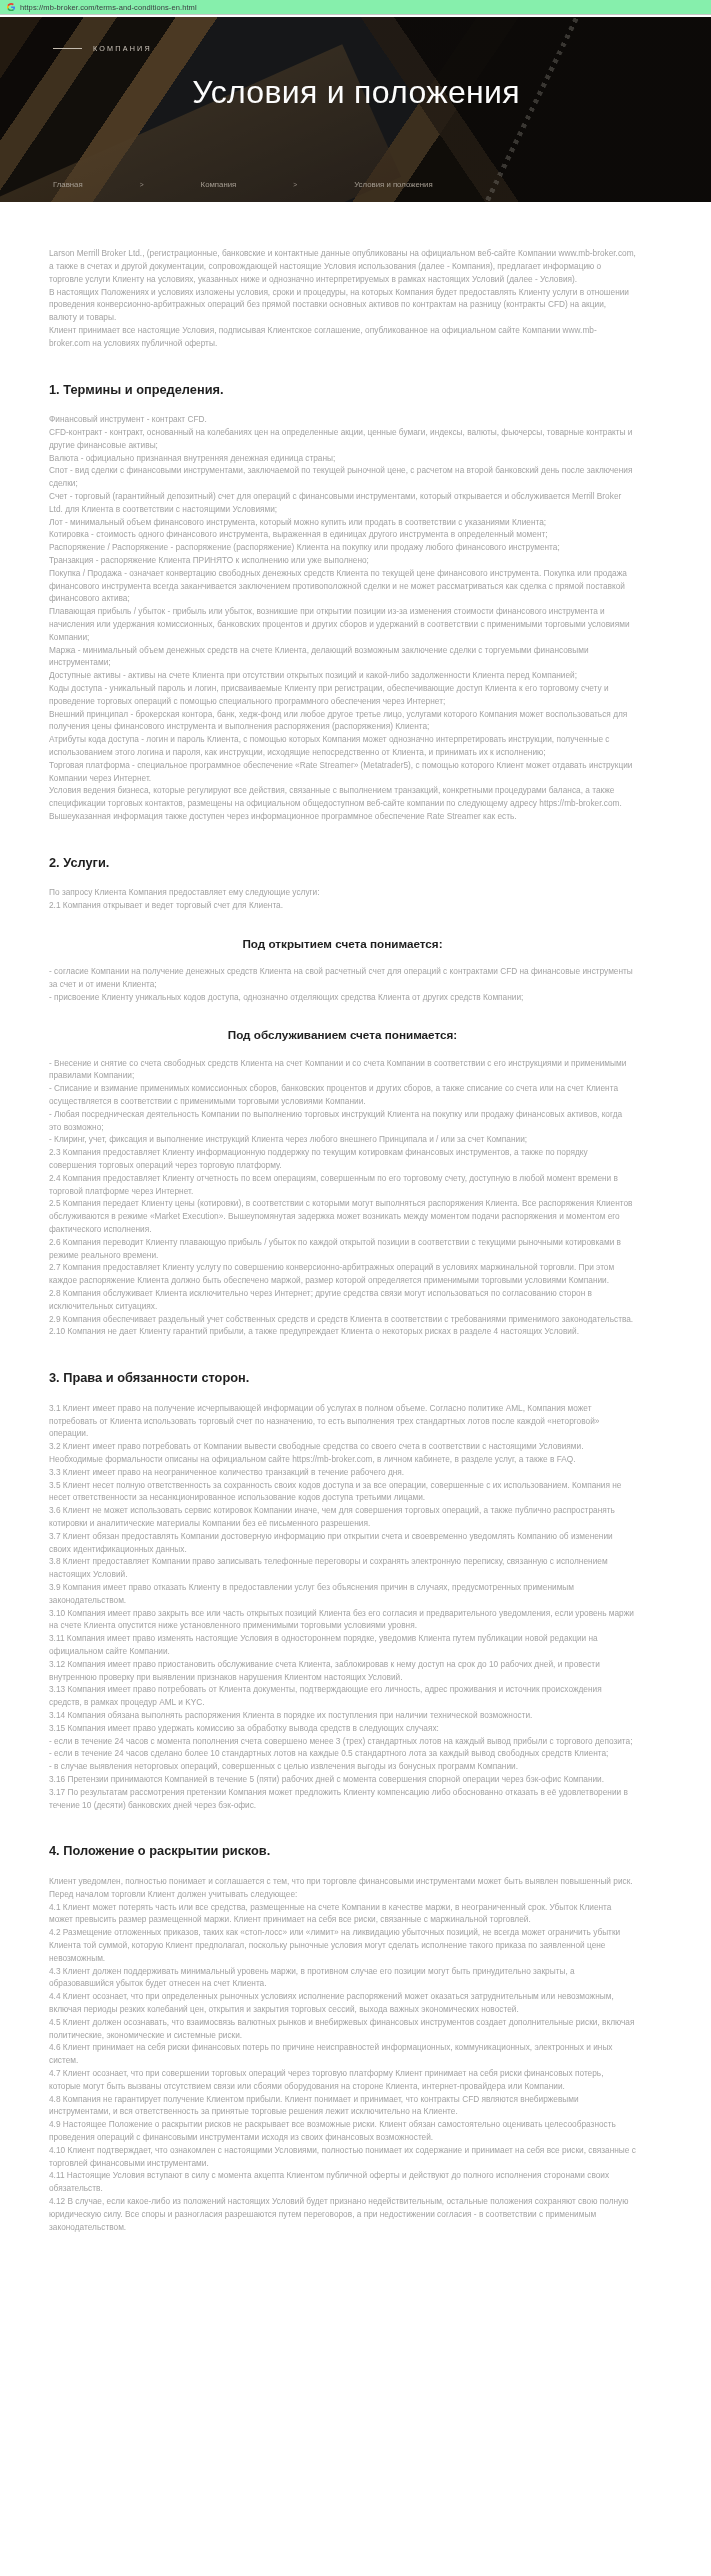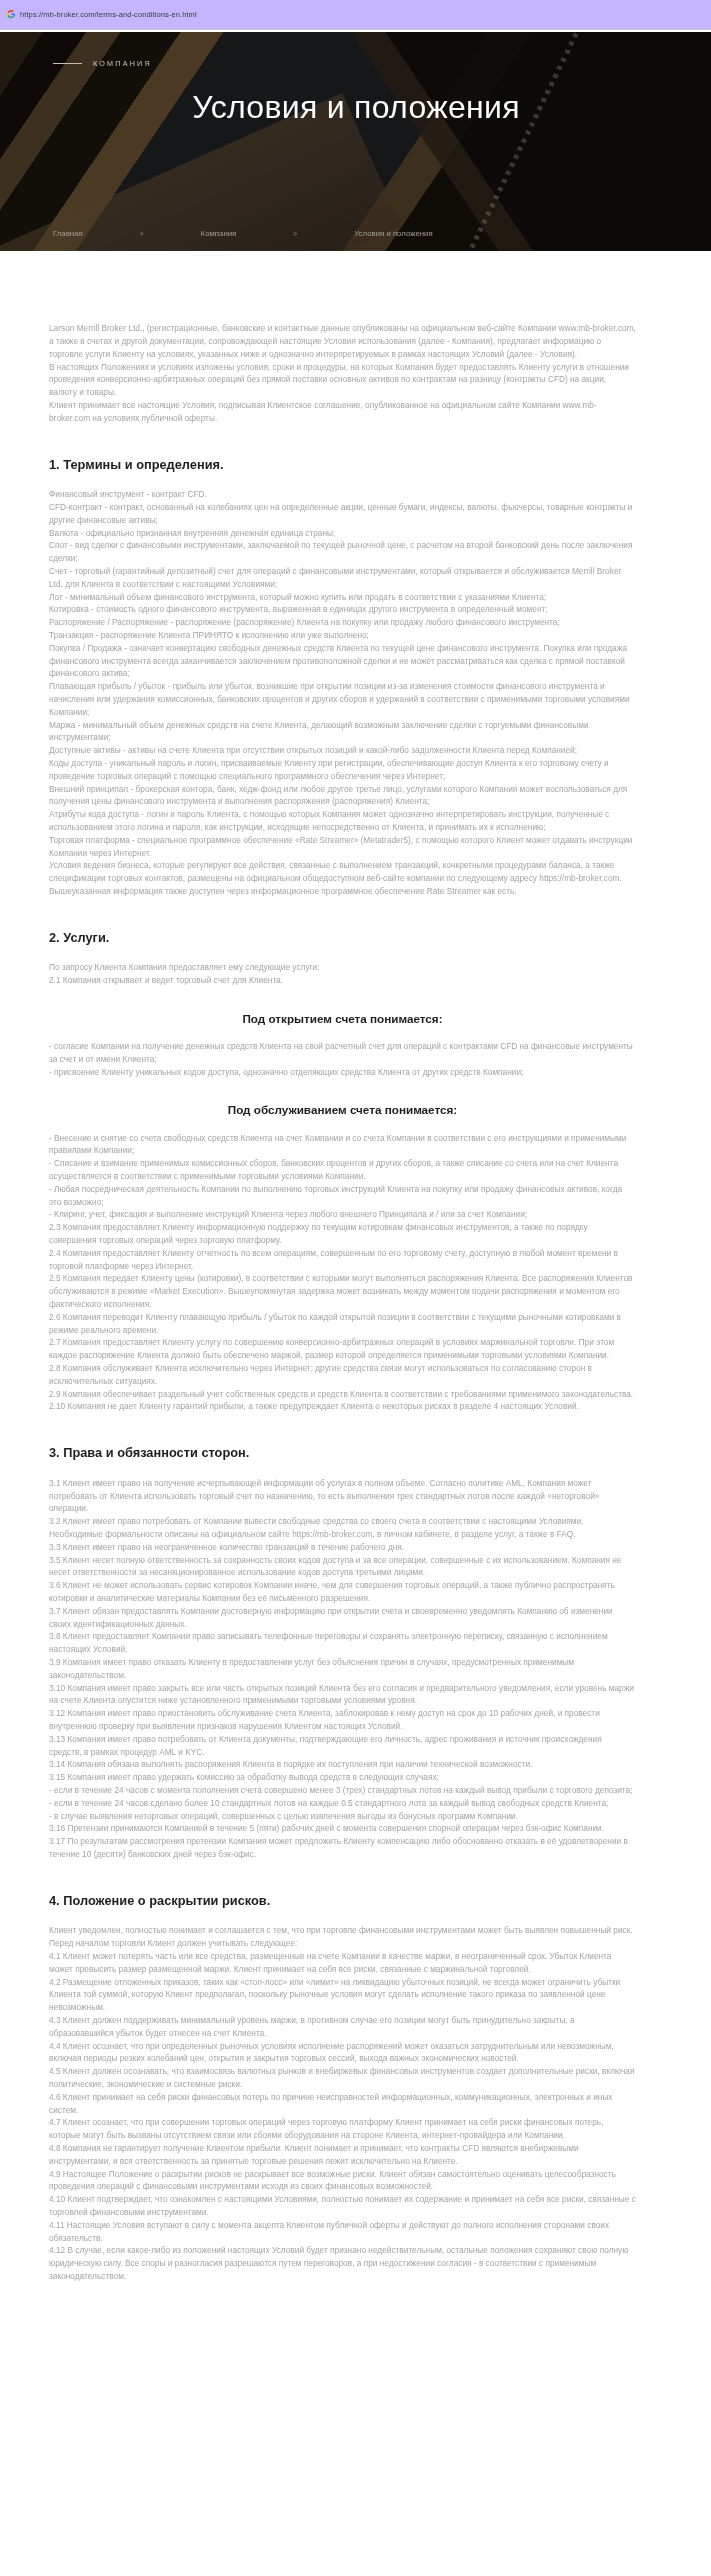--- a/index.html
+++ b/index.html
@@ -1,27 +1,27 @@
 <!DOCTYPE html>
 <html lang="ru" style="font-size:9px"><head>
 <meta charset="utf-8">
 <style>
   * { margin:0; padding:0; box-sizing:border-box; }
   html, body { width:712px; height:2576px; overflow:hidden; background:#ffffff;
                font-family:"Liberation Sans", sans-serif; }
 
   
-  .urlbar { height:30px; background:#c4b5fd; border-bottom:0.6px solid #c9c9c9;
+  .urlbar { height:15px; background:#86efac; border-bottom:0.6px solid #c9c9c9;
             display:flex; align-items:center; padding:0 5.6px; }
   .favicon { width:8.3px; height:8.3px; margin:0 5px 0 1.1px; flex:0 0 auto; }
   .url-text { font-size:7.5px; color:#3c4043; letter-spacing:0.1px; }
   .whitegap { height:2.2px; background:#ffffff; }
 
   
-  .hero { position:relative; height:219px; background:#701a75; overflow:hidden; }
+  .hero { position:relative; height:185px; background:#701a75; overflow:hidden; }
   .hero-bg { position:absolute; inset:0;
     background-image:
       linear-gradient(56deg, rgba(0,0,0,0) 0 58%, rgba(58,46,33,.85) 58% 62%, rgba(16,14,12,.95) 62% 100%),
       linear-gradient(124deg, #3b2d1c 0 5%, #120f0c 5% 10%, #6f5535 10% 14%,
                       #1c1712 14% 21%, #86663f 21% 26%, #23272c 26% 57%,
                       #6b5336 57% 62%, #17130f 62% 100%);
   }
   .hero-wedge { position:absolute; left:-33px; bottom:-67px; width:423px; height:145px;
     background:linear-gradient(#8a6d46,#5d4730); transform:rotate(-24deg); opacity:.55; }
   .hero-spiral { position:absolute; right:184px; top:-28px; width:5px; height:267px;
@@ -36,21 +36,21 @@
 
   .hero-title { position:absolute; top:57px; left:0; width:100%; text-align:center;
                 color:#fcfcfc; font-size:32px; font-weight:400; letter-spacing:0.3px; }
 
   .breadcrumb { position:absolute; bottom:13.4px; left:53px; display:flex; align-items:center;
                 font-size:7.8px; color:#a59d92;gap:48px; }
   .breadcrumb .sep { margin:0 9px; font-size:6.7px; color:#9a9187; }
   .breadcrumb .crumb { cursor:pointer; }
 
   
-  .content { padding:45px 76px 33px 49px;margin-top:26px; }
+  .content { padding:45px 76px 33px 49px; }
   .content p { font-size:8.3px; line-height:12.8px; color:#a4a4a4; font-weight:400; }
   .content h2 { font-size:12.8px; color:#1f1f1f; font-weight:700; margin:32px 0 16.7px 0; }
   .content h3 { font-size:11.7px; color:#1f1f1f; font-weight:700; margin:24.5px 0 15.6px 0;text-align:center; }
 </style>
 </head>
 <body>
 
 <div class="urlbar">
   <span class="favicon">
     <svg viewBox="0 0 48 48" width="8.3" height="8.3">
@@ -131,20 +131,21 @@
     <h2>3. Права и обязанности сторон.</h2>
     <p>3.1 Клиент имеет право на получение исчерпывающей информации об услугах в полном объеме. Согласно политике AML, Компания может потребовать от Клиента использовать торговый счет по назначению, то есть выполнения трех стандартных лотов после каждой «неторговой» операции.</p>
     <p>3.2 Клиент имеет право потребовать от Компании вывести свободные средства со своего счета в соответствии с настоящими Условиями. Необходимые формальности описаны на официальном сайте https://mb-broker.com, в личном кабинете, в разделе услуг, а также в FAQ.</p>
     <p>3.3 Клиент имеет право на неограниченное количество транзакций в течение рабочего дня.</p>
     <p>3.5 Клиент несет полную ответственность за сохранность своих кодов доступа и за все операции, совершенные с их использованием. Компания не несет ответственности за несанкционированное использование кодов доступа третьими лицами.</p>
     <p>3.6 Клиент не может использовать сервис котировок Компании иначе, чем для совершения торговых операций, а также публично распространять котировки и аналитические материалы Компании без её письменного разрешения.</p>
     <p>3.7 Клиент обязан предоставлять Компании достоверную информацию при открытии счета и своевременно уведомлять Компанию об изменении своих идентификационных данных.</p>
     <p>3.8 Клиент предоставляет Компании право записывать телефонные переговоры и сохранять электронную переписку, связанную с исполнением настоящих Условий.</p>
     <p>3.9 Компания имеет право отказать Клиенту в предоставлении услуг без объяснения причин в случаях, предусмотренных применимым законодательством.</p>
     <p>3.10 Компания имеет право закрыть все или часть открытых позиций Клиента без его согласия и предварительного уведомления, если уровень маржи на счете Клиента опустится ниже установленного применимыми торговыми условиями уровня.</p>
+    <p>3.11 Компания имеет право изменять настоящие Условия в одностороннем порядке, уведомив Клиента путем публикации новой редакции на официальном сайте Компании.</p>
     <p>3.12 Компания имеет право приостановить обслуживание счета Клиента, заблокировав к нему доступ на срок до 10 рабочих дней, и провести внутреннюю проверку при выявлении признаков нарушения Клиентом настоящих Условий.</p>
     <p>3.13 Компания имеет право потребовать от Клиента документы, подтверждающие его личность, адрес проживания и источник происхождения средств, в рамках процедур AML и KYC.</p>
     <p>3.14 Компания обязана выполнять распоряжения Клиента в порядке их поступления при наличии технической возможности.</p>
     <p>3.15 Компания имеет право удержать комиссию за обработку вывода средств в следующих случаях:</p>
     <p>- если в течение 24 часов с момента пополнения счета совершено менее 3 (трех) стандартных лотов на каждый вывод прибыли с торгового депозита;</p>
     <p>- если в течение 24 часов сделано более 10 стандартных лотов на каждые 0.5 стандартного лота за каждый вывод свободных средств Клиента;</p>
     <p>- в случае выявления неторговых операций, совершенных с целью извлечения выгоды из бонусных программ Компании.</p>
     <p>3.16 Претензии принимаются Компанией в течение 5 (пяти) рабочих дней с момента совершения спорной операции через бэк-офис Компании.</p>
     <p>3.17 По результатам рассмотрения претензии Компания может предложить Клиенту компенсацию либо обоснованно отказать в её удовлетворении в течение 10 (десяти) банковских дней через бэк-офис.</p>
     <h2>4. Положение о раскрытии рисков.</h2>

